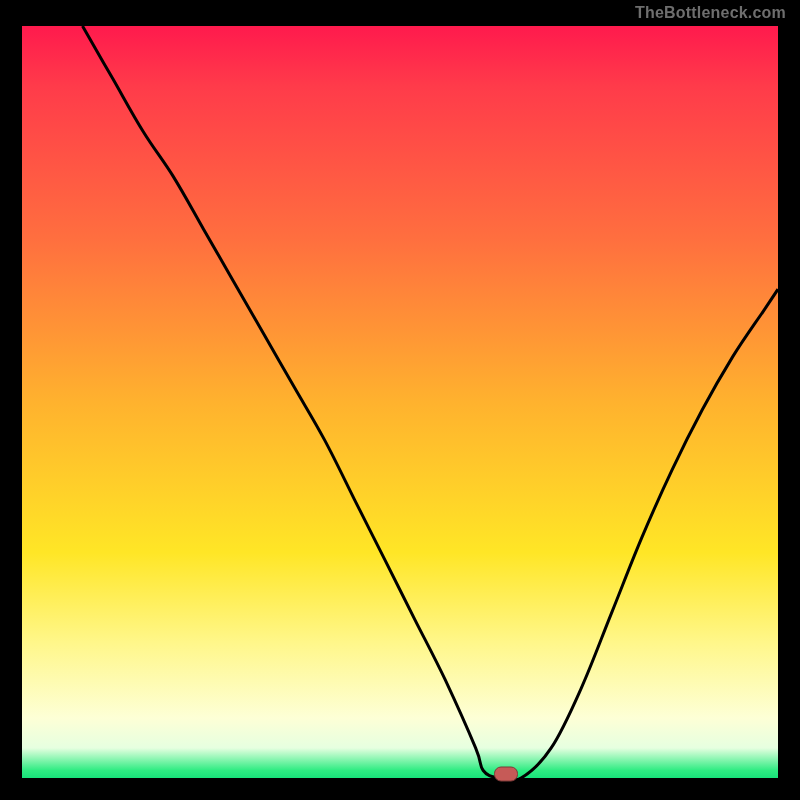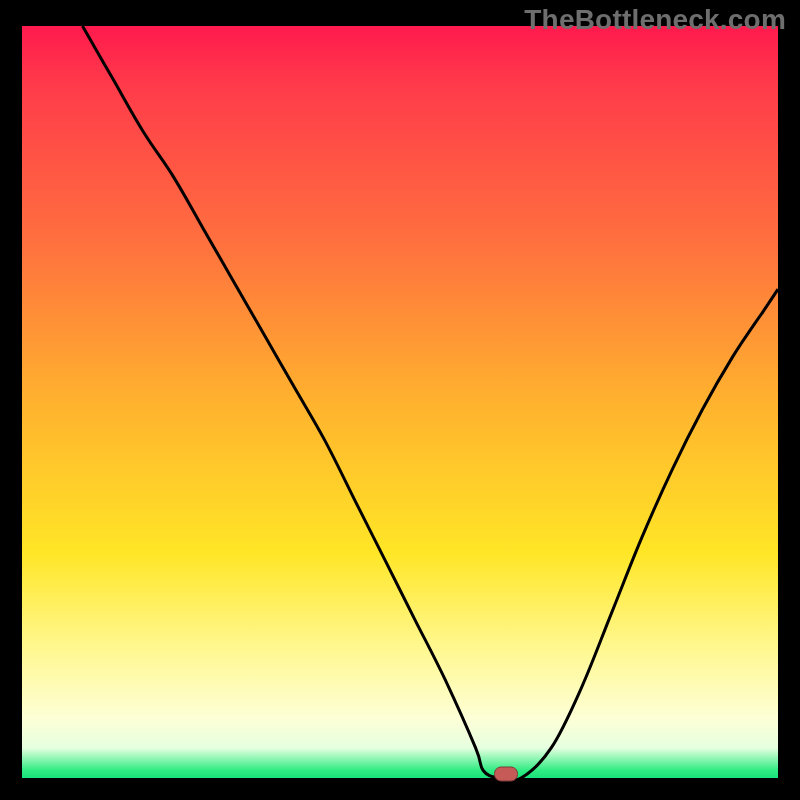--- a/index.html
+++ b/index.html
@@ -15,21 +15,21 @@
     position: relative;
     width: 800px;
     height: 800px;
     background: #000;
   }
   .watermark {
     position: absolute;
     top: 4px;
     right: 14px;
     color: #6e6e6e;
-    font-size: 28px;
+    font-size: 16px;
     font-weight: 600;
     letter-spacing: 0.2px;
     z-index: 10;
   }
   .plot {
     position: absolute;
     left: 22px;
     top: 26px;
     width: 756px;
     height: 752px;

